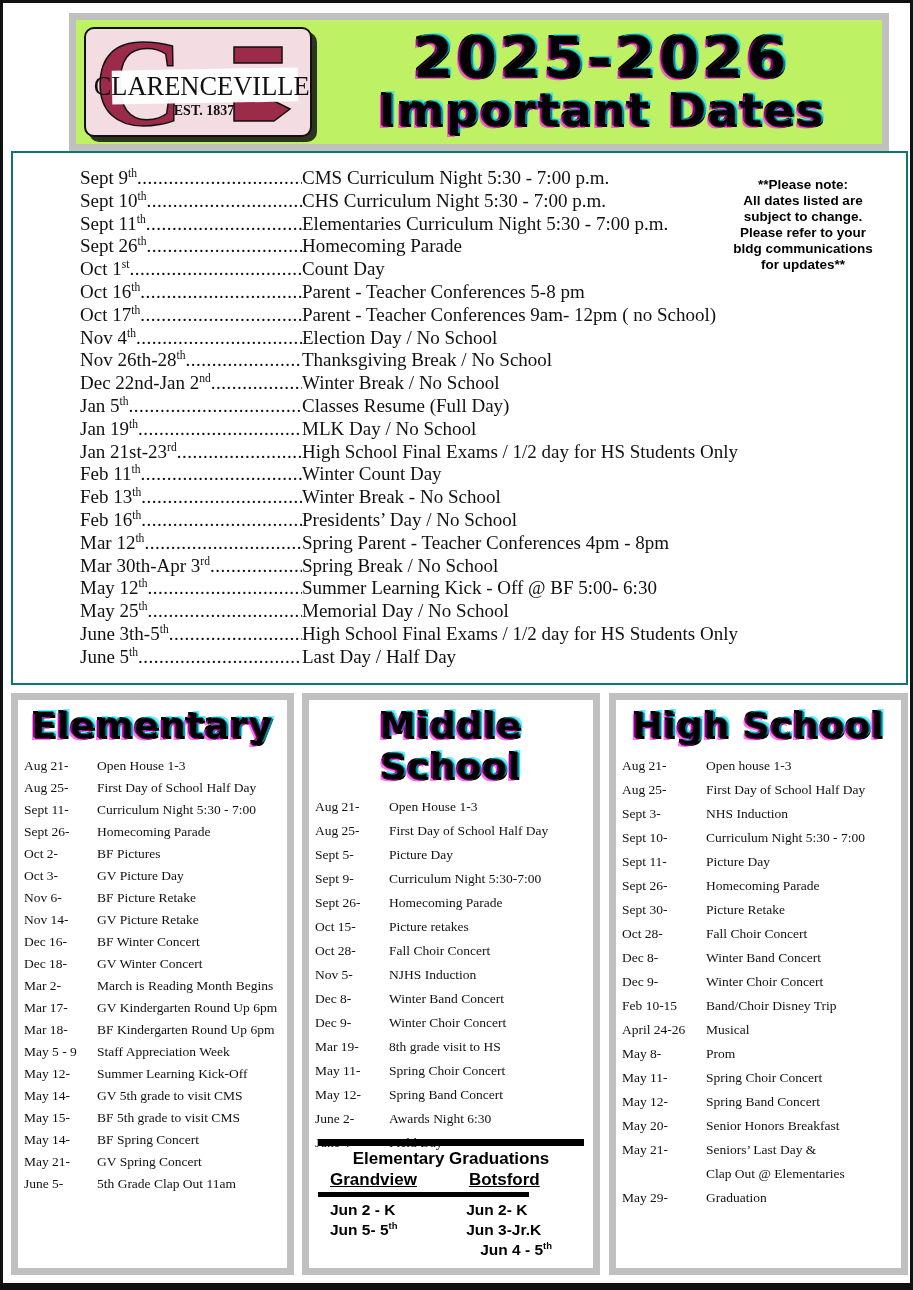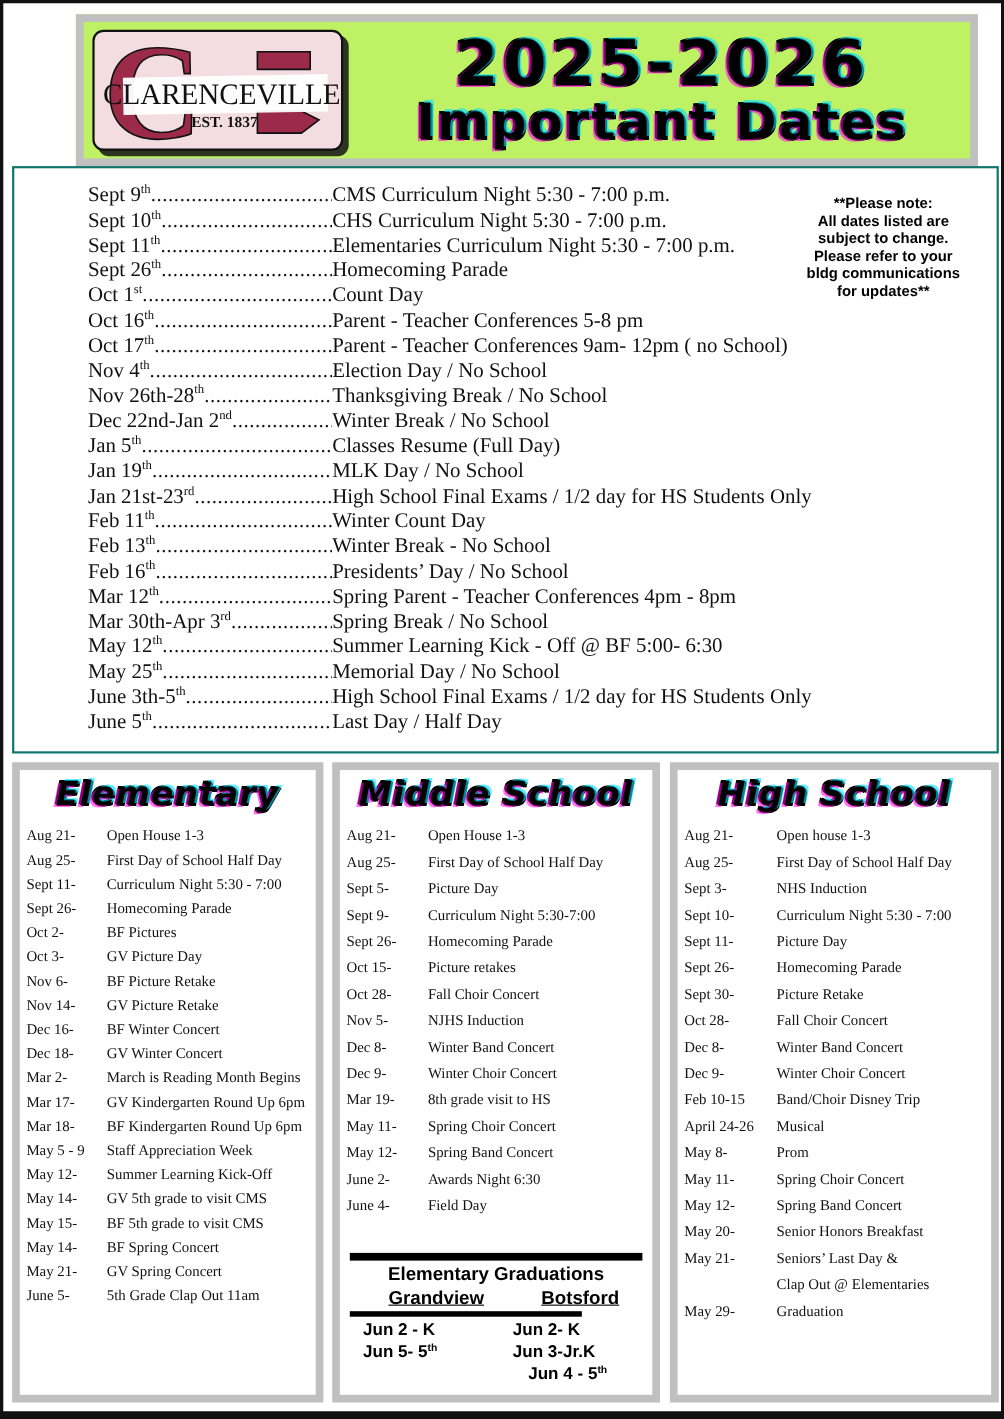--- a/index.html
+++ b/index.html
@@ -57,37 +57,37 @@
   }
   
   .col-box {
     position:absolute; top:690px; height:582px;
     border:7px solid #c0c0c0; background:#fff;
   }
   .col-elem  { left:8px;   width:283px; }
   .col-mid   { left:299px; width:298px; }
   .col-high  { left:606px; width:299px; }
   .col-title { text-align:center; margin-top:5px; }
-  .col-title .fx-title { font-size:30px; letter-spacing:1px;font-style:italic; }
+  .col-title .fx-title { font-size:36px; letter-spacing:1px; }
   .col-rows { margin-top:12px; padding-left:6px; padding-right:4px; }
   .crow { display:flex; font-size:13.5px; color:#111; white-space:nowrap; }
   .crow .cd { flex:none; }
   .col-elem .crow { min-height:22px; align-items:flex-start; }
   .col-mid  .crow, .col-high .crow { min-height:24px; }
   .col-elem .cd { width:73px; }
   .col-mid  .cd { width:74px; }
   .col-high .cd { width:84px; }
   
   .grad {
     position:absolute; left:7px; right:7px; bottom:8px;
     font-family:"Liberation Sans", sans-serif; font-weight:bold; color:#000;
   }
   .grad .bar1 { height:7px; background:#000; margin:0 2px 3px 2px; }
   .grad-title { text-align:center; font-size:17px; }
-  .grad-heads { display:flex; font-size:17px; margin-top:1px;justify-content:center; }
+  .grad-heads { display:flex; font-size:17px; margin-top:1px; }
   .grad-heads span { text-decoration:underline; }
   .gh1 { margin-left:14px; }
   .gh2 { margin-left:52px; }
   .grad .bar2 { height:5px; background:#000; width:78%; margin-top:2px; margin-left:2px; }
   .grad-cols { display:flex; margin-top:3px; font-size:15.5px; line-height:1.3; }
   .grad-col1 { width:46%; padding-left:14px; }
   .grad-col2 { width:54%; padding-left:26px; }
   .g2-shift { margin-left:14px; }
   
   .logo svg { width:100%; height:100%; display:block; }

